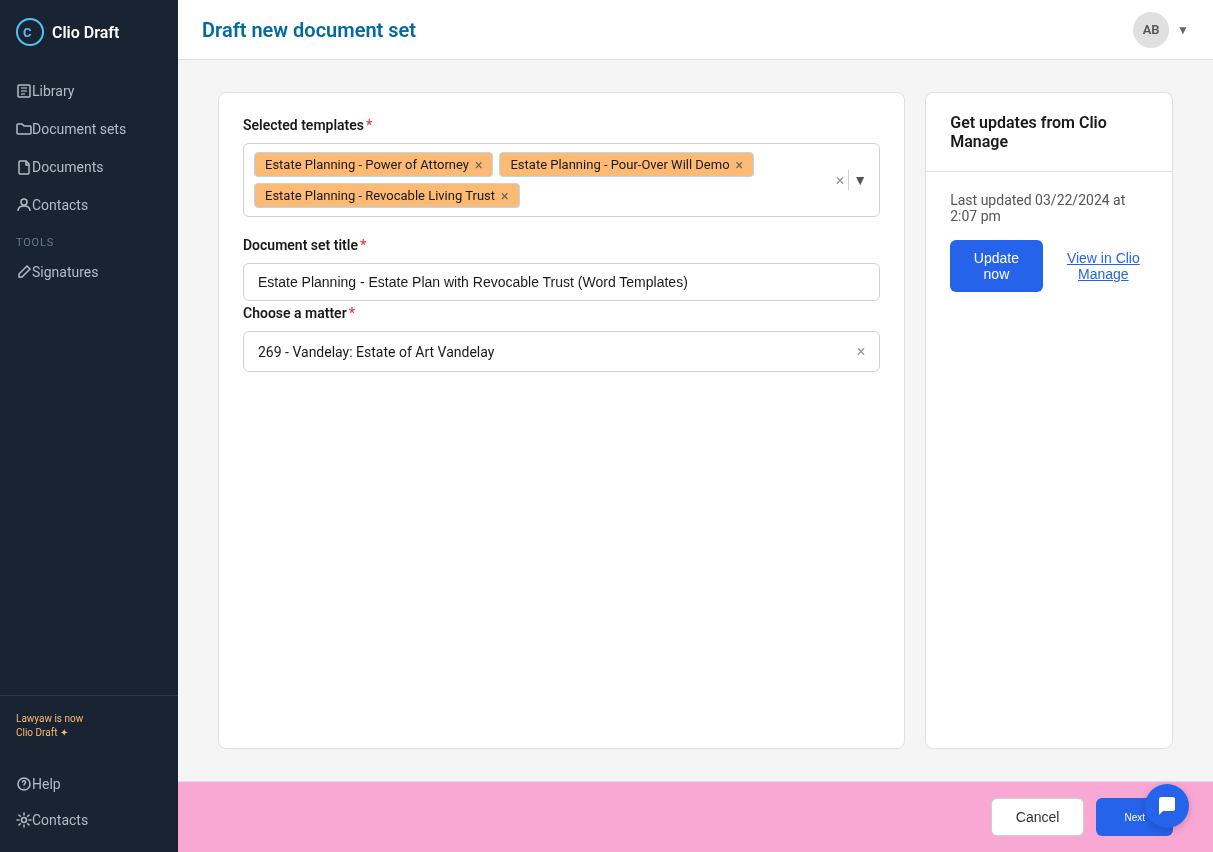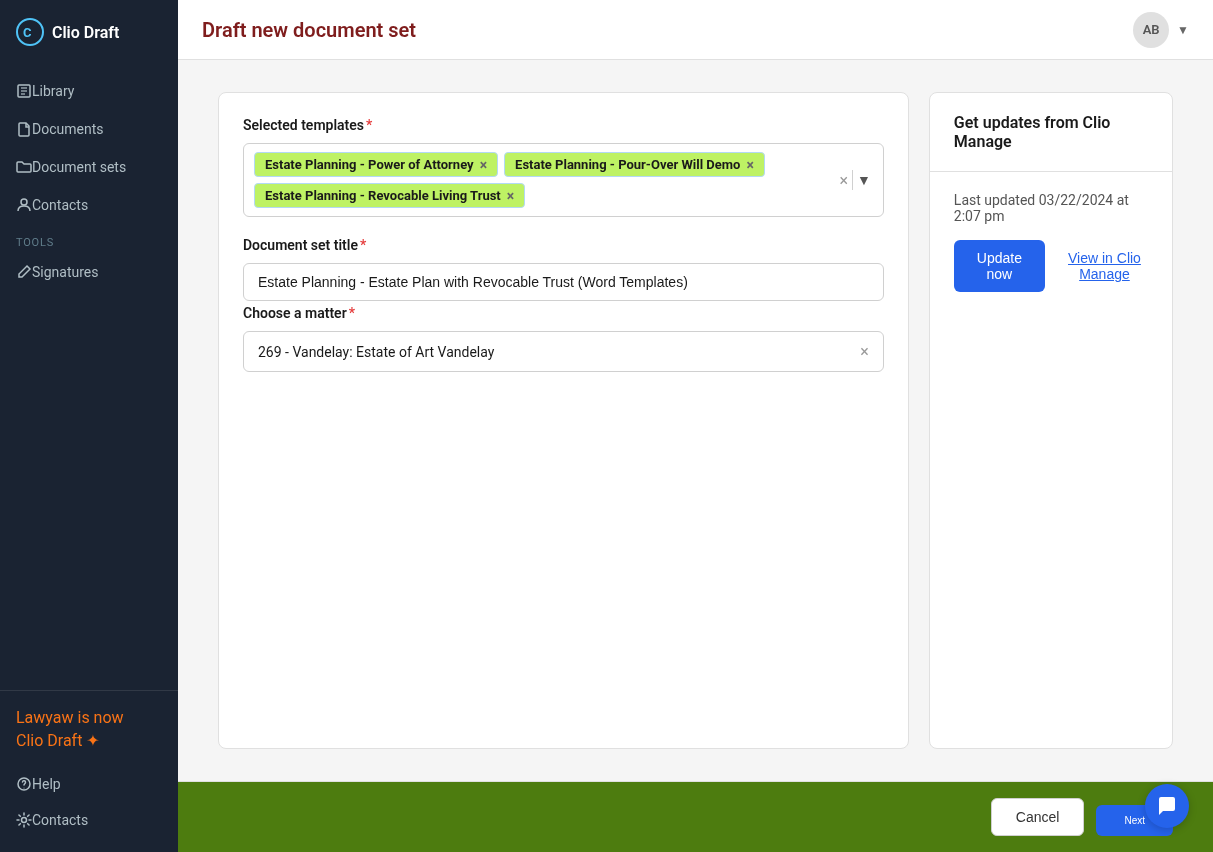--- a/index.html
+++ b/index.html
@@ -55,23 +55,23 @@
       display: flex;
       align-items: center;
       justify-content: center;
       flex-shrink: 0;
     }
     .sidebar-bottom {
       padding: 16px;
       border-top: 1px solid rgba(255,255,255,0.1);
     }
     .sidebar-rebrand {
-      font-size: 16px;
-      color: #f97316;
-      margin-bottom: 16px;
+      font-size: 10px;
+      color: #fdba74;
+      margin-bottom: 28px;
       line-height: 1.4;
     }
     .sidebar-bottom-items {
       display: flex;
       flex-direction: column;
       gap: 4px;
     }
 
     
     .main {
@@ -85,21 +85,21 @@
       border-bottom: 1px solid #e0e0e0;
       padding: 0 24px;
       height: 60px;
       display: flex;
       align-items: center;
       justify-content: space-between;
     }
     .header-title {
       font-size: 20px;
       font-weight: 600;
-      color: #7f1d1d;
+      color: #0369a1;
     }
     .header-avatar {
       width: 36px;
       height: 36px;
       border-radius: 50%;
       background: #e0e0e0;
       display: flex;
       align-items: center;
       justify-content: center;
       font-size: 13px;
@@ -155,27 +155,26 @@
       display: flex;
       flex-wrap: wrap;
       gap: 6px;
       align-items: center;
       position: relative;
     }
     .tag {
       display: flex;
       align-items: center;
       gap: 6px;
-      background: #bef264;
+      background: #fdba74;
       border: 1px solid #b3d9f5;
       border-radius: 4px;
       padding: 4px 10px;
       font-size: 13px;
       color: #1a1a1a;
-      font-weight: bold;
     }
     .tag-remove {
       cursor: pointer;
       color: #666;
       font-size: 14px;
       line-height: 1;
     }
     .tags-actions {
       position: absolute;
       right: 8px;
@@ -270,27 +269,26 @@
       color: #2563eb;
       background: none;
       border: none;
       font-size: 14px;
       cursor: pointer;
       text-decoration: underline;
     }
 
     
     .footer {
-      background: #4d7c0f;
+      background: #f9a8d4;
       padding: 16px 40px;
       display: flex;
       justify-content: flex-end;
       gap: 12px;
       border-top: 1px solid #e0e0e0;
-      align-items: flex-end;
     }
     .btn-cancel {
       background: #fff;
       color: #333;
       border: 1px solid #d0d0d0;
       border-radius: 6px;
       padding: 10px 24px;
       font-size: 14px;
       cursor: pointer;
     }
@@ -343,33 +341,33 @@
             <line x1="5" y1="5" x2="11" y2="5" stroke="#b0bec5" stroke-width="1.2"></line>
             <line x1="5" y1="8" x2="11" y2="8" stroke="#b0bec5" stroke-width="1.2"></line>
             <line x1="5" y1="11" x2="9" y2="11" stroke="#b0bec5" stroke-width="1.2"></line>
           </svg>
       </span>
       <span>Library</span>
     </div>
     <div class="sidebar-item">
       <span class="sidebar-icon">
         <svg width="16" height="16" viewBox="0 0 16 16" fill="none">
+            <path d="M1 4a1 1 0 011-1h4l2 2h6a1 1 0 011 1v6a1 1 0 01-1 1H2a1 1 0 01-1-1V4z" stroke="#b0bec5" stroke-width="1.5"></path>
+          </svg>
+      </span>
+      <span>Document sets</span>
+    </div>
+    <div class="sidebar-item">
+      <span class="sidebar-icon">
+        <svg width="16" height="16" viewBox="0 0 16 16" fill="none">
             <path d="M4 2h6l3 3v9a1 1 0 01-1 1H4a1 1 0 01-1-1V3a1 1 0 011-1z" stroke="#b0bec5" stroke-width="1.5"></path>
             <path d="M10 2v4h3" stroke="#b0bec5" stroke-width="1.5"></path>
           </svg>
       </span>
       <span>Documents</span>
-    </div>
-    <div class="sidebar-item">
-      <span class="sidebar-icon">
-        <svg width="16" height="16" viewBox="0 0 16 16" fill="none">
-            <path d="M1 4a1 1 0 011-1h4l2 2h6a1 1 0 011 1v6a1 1 0 01-1 1H2a1 1 0 01-1-1V4z" stroke="#b0bec5" stroke-width="1.5"></path>
-          </svg>
-      </span>
-      <span>Document sets</span>
     </div>
     <div class="sidebar-item">
       <span class="sidebar-icon">
         <svg width="16" height="16" viewBox="0 0 16 16" fill="none">
             <circle cx="8" cy="5" r="3" stroke="#b0bec5" stroke-width="1.5"></circle>
             <path d="M2 14c0-3.314 2.686-5 6-5s6 1.686 6 5" stroke="#b0bec5" stroke-width="1.5"></path>
           </svg>
       </span>
       <span>Contacts</span>
     </div>

